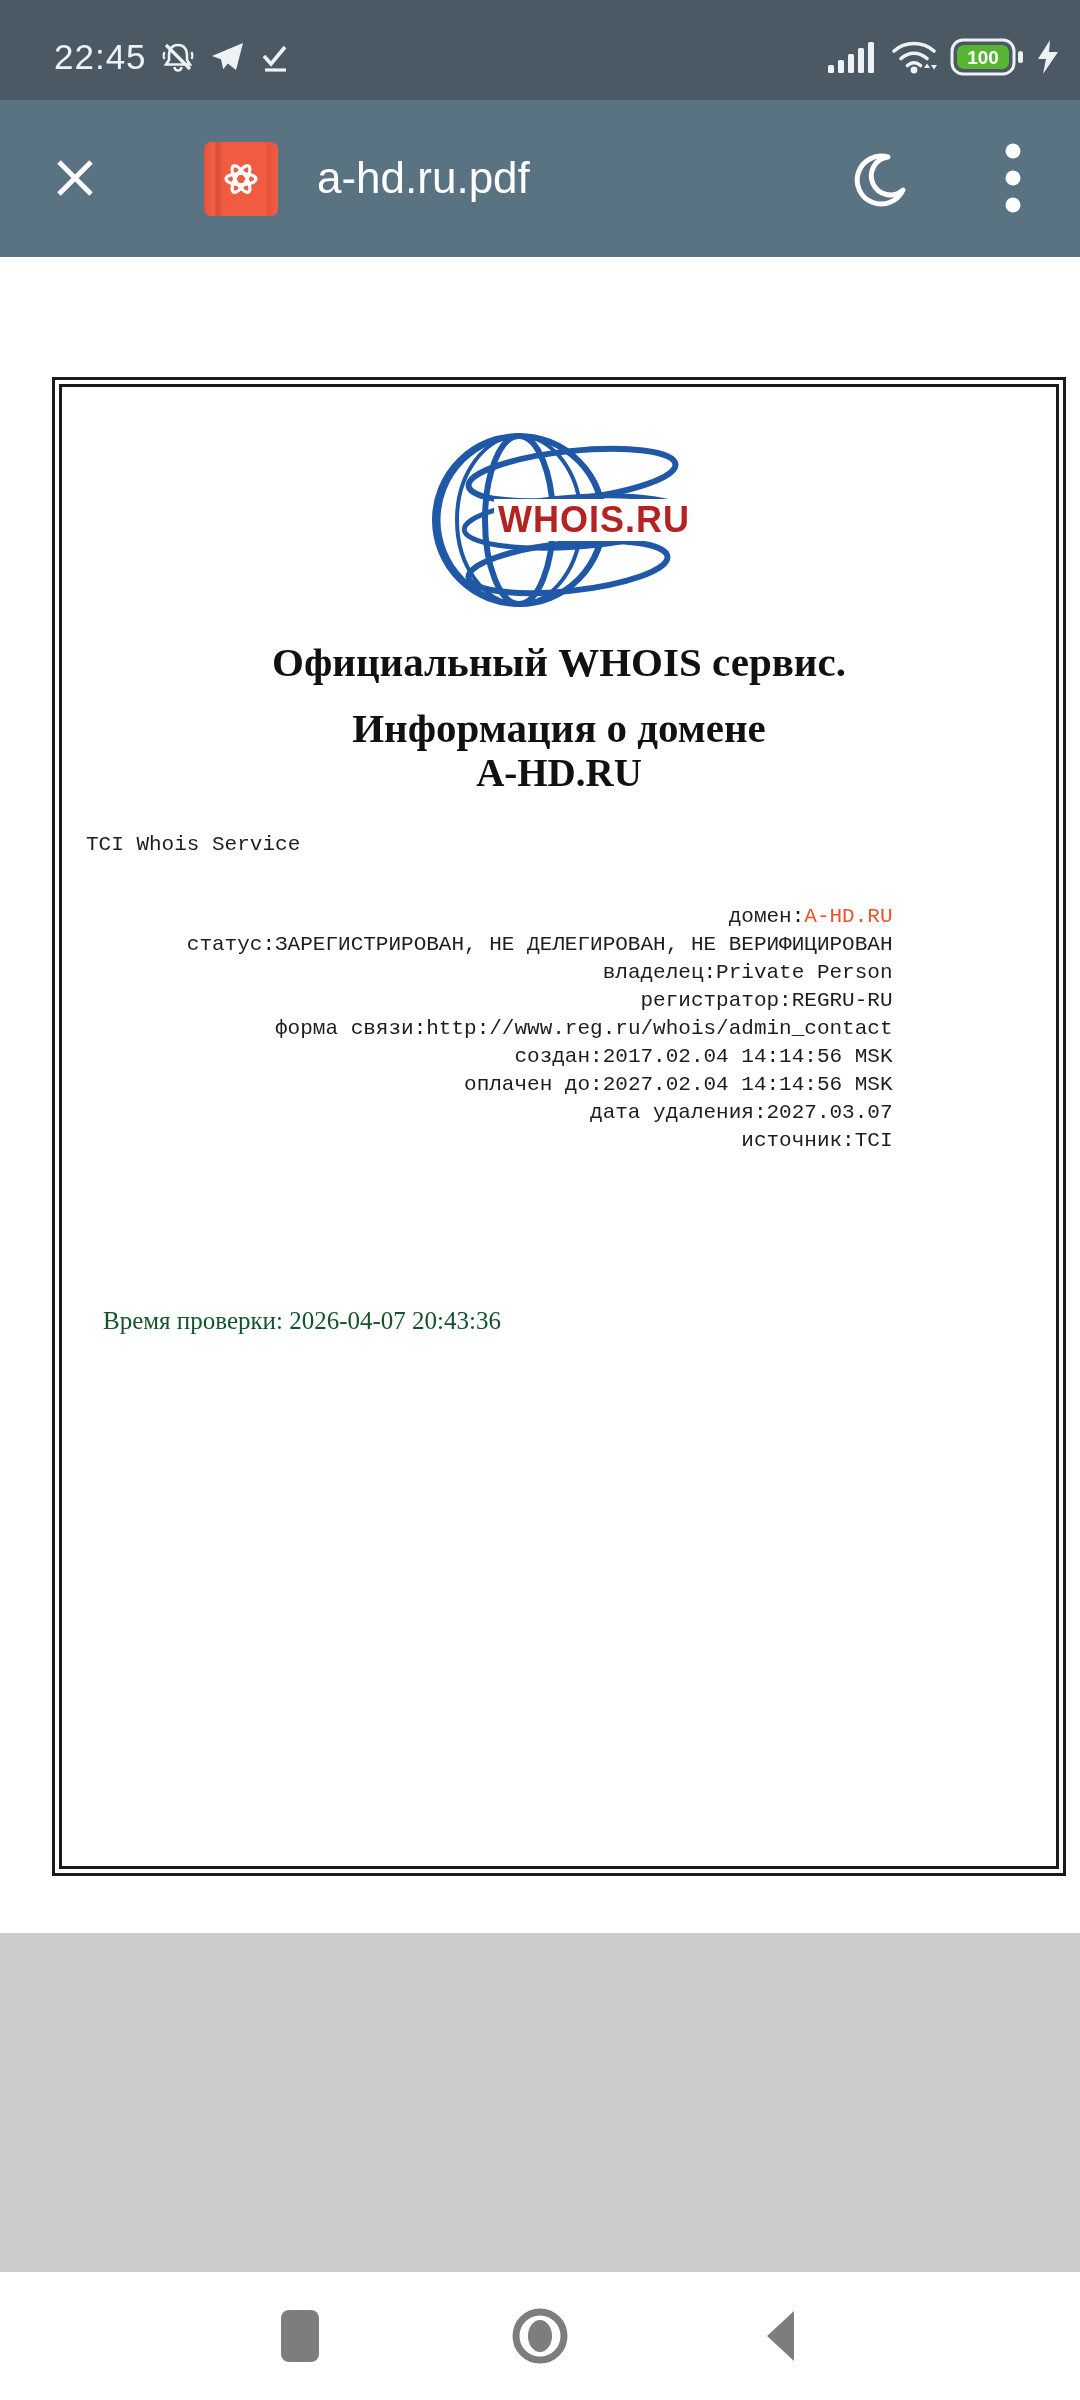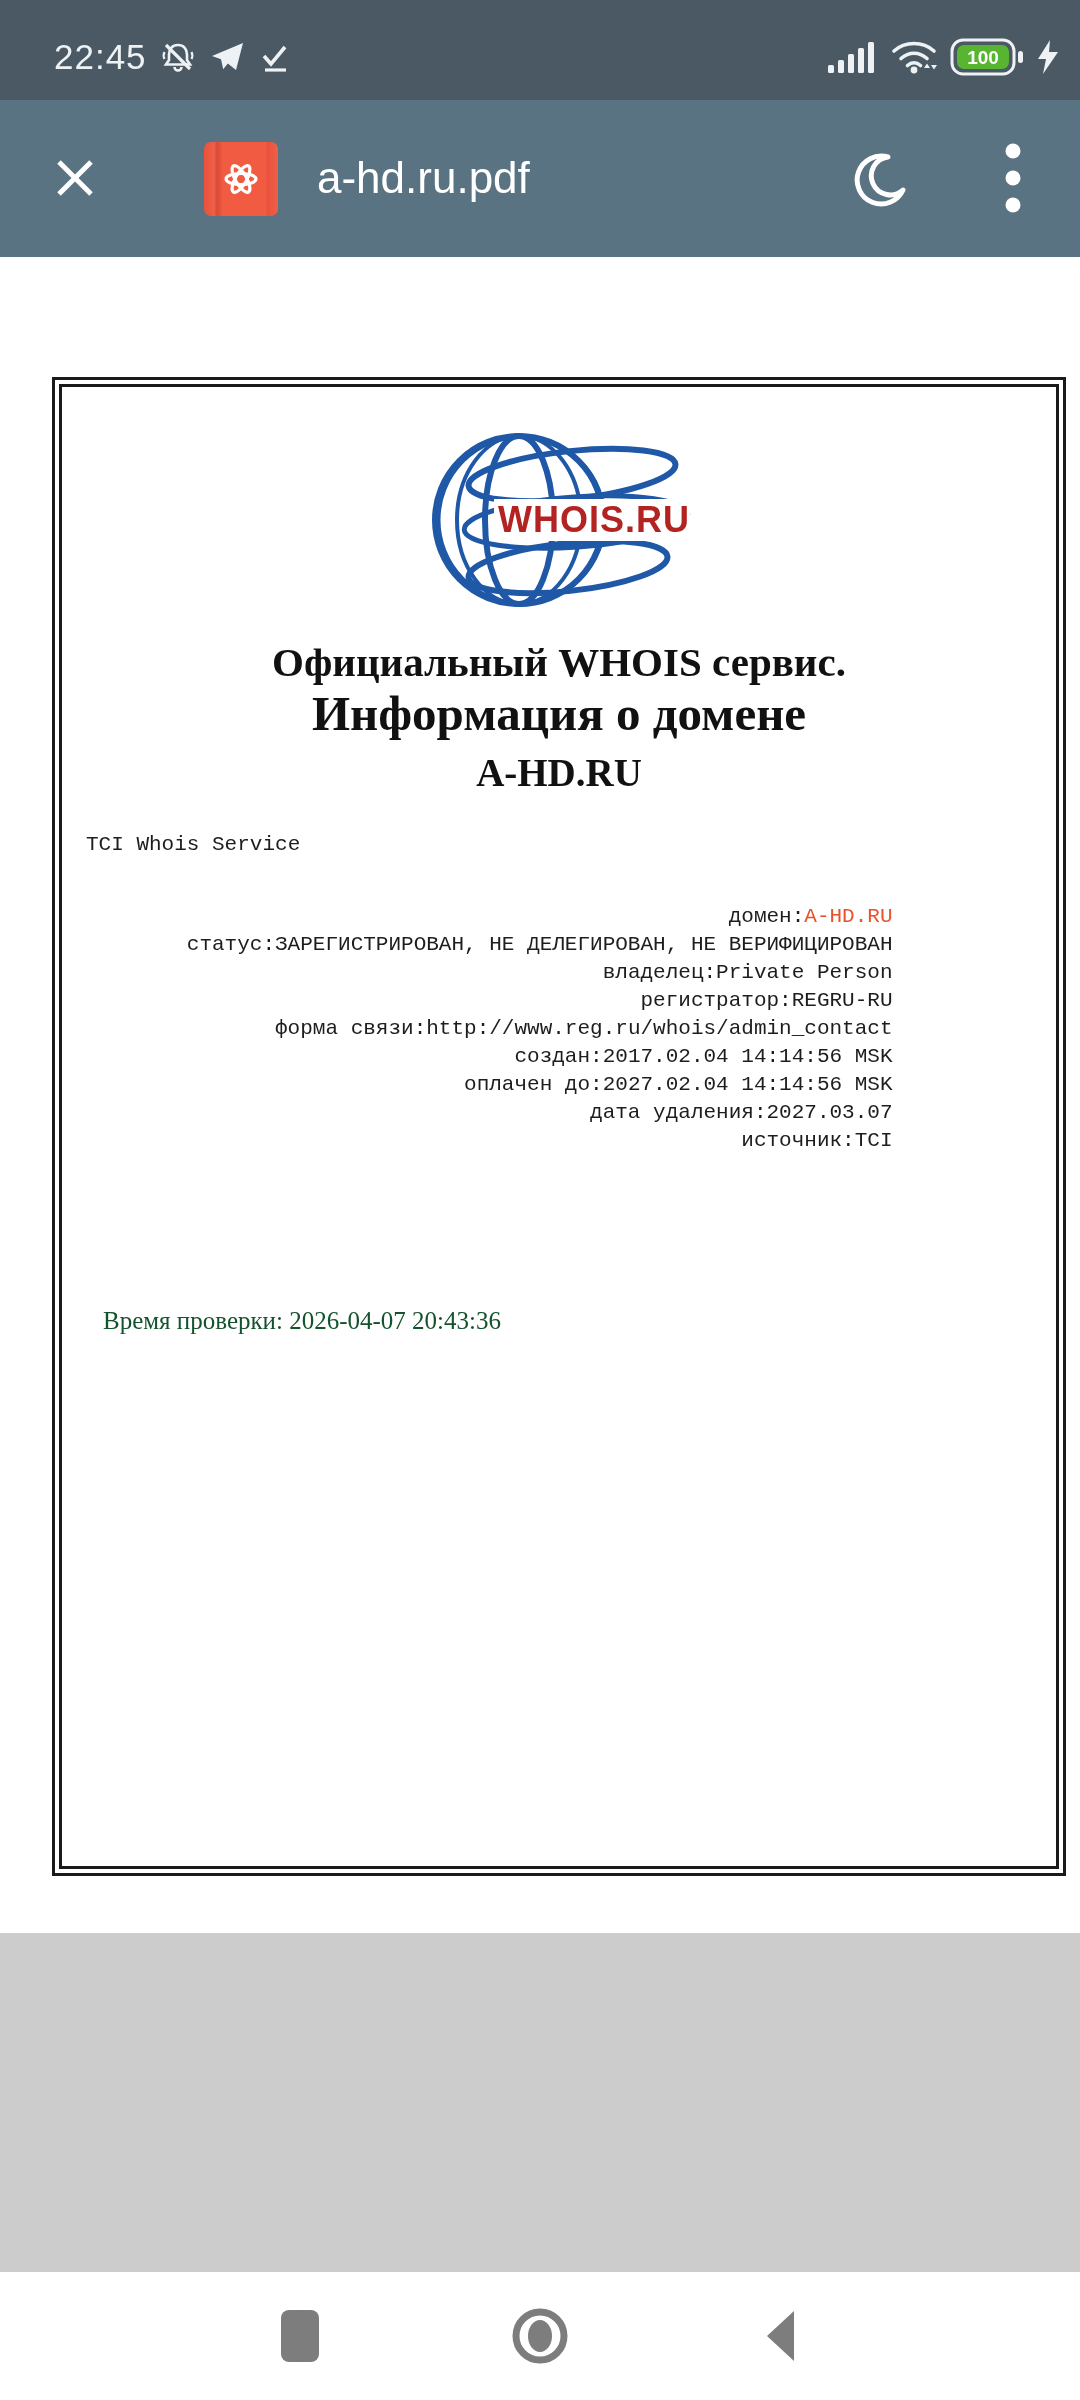--- a/index.html
+++ b/index.html
@@ -31,21 +31,21 @@
   
   .viewer{position:absolute;left:0;top:257px;width:1080px;height:1676px;background:#ffffff;}
   .pdf-page{position:absolute;left:52px;top:88px;width:1014px;height:1499px;
             border:10px double #1a1a1a;box-sizing:border-box;background:#fff;margin-top:32px;}
 
   .logo-wrap{position:absolute;left:0;top:40px;width:100%;display:flex;justify-content:center;}
 
   .ph{position:absolute;width:100%;text-align:center;color:#111;
       font-family:"Liberation Serif",serif;font-weight:700;margin:0;}
   .ph1{top:250px;font-size:41px;line-height:50px;}
-  .ph2{top:302px;font-size:49px;line-height:50px;}
+  .ph2{top:316px;font-size:41px;line-height:50px;}
   .ph3{top:362px;font-size:39px;line-height:48px;}
 
   .mono-block{position:absolute;left:24px;top:444px;color:#1d1d1d;
               font-family:Liberation Mono, monospace;font-size:21px;line-height:28px;white-space:nowrap;}
   .wrow{white-space:nowrap;text-align:right;}
   .wlabel{display:inline-block;width:15ch;}
   .wvalue.hl{color:#e8532a;}
   .intro-line{margin:0 0 44px 0;}
   .update-line{margin:26px 0 0 0;}
 

